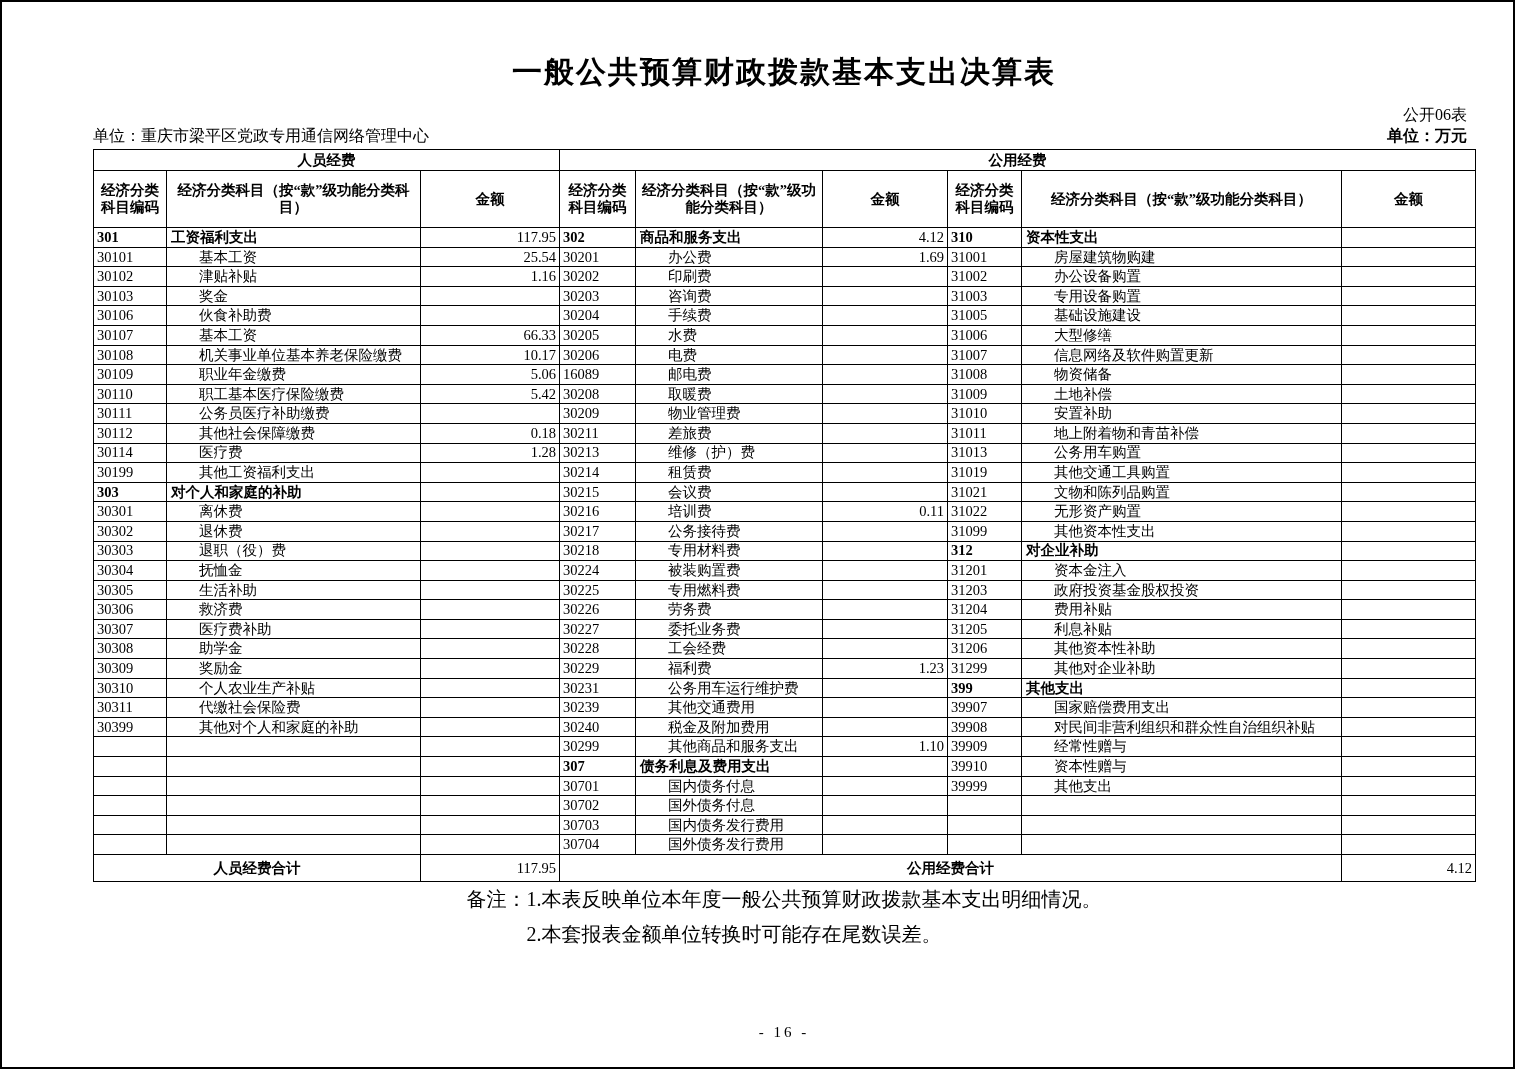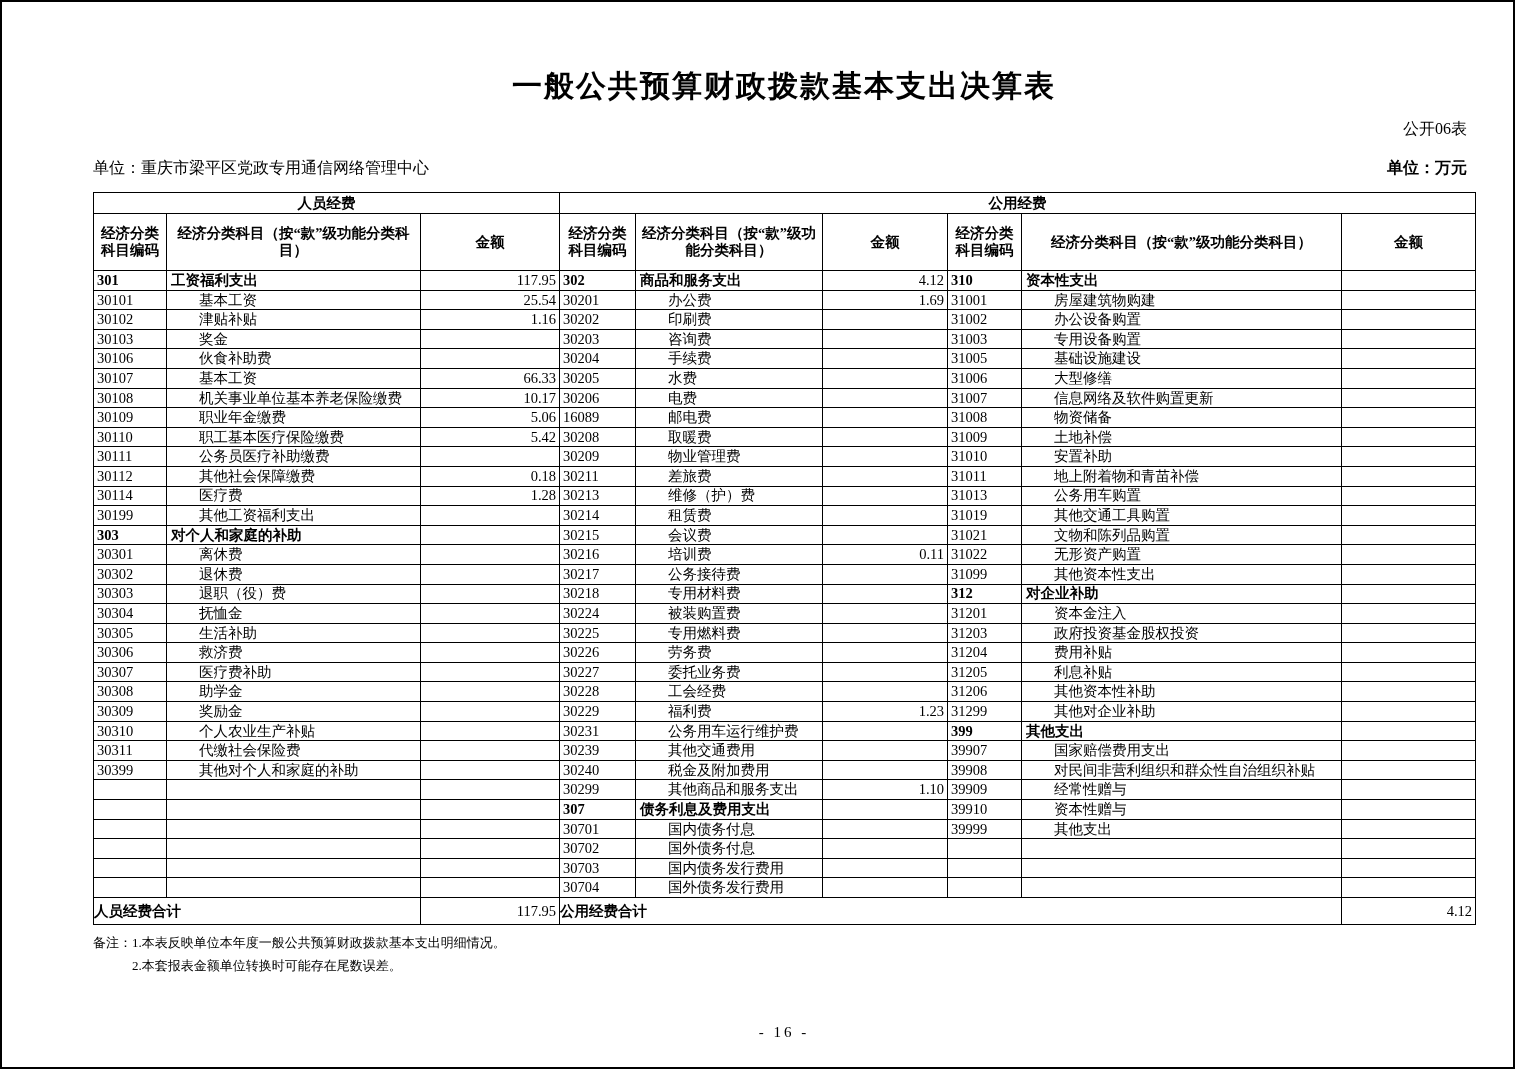--- a/index.html
+++ b/index.html
@@ -11,46 +11,46 @@
     position: relative;
     overflow: hidden;
   }
   .page {
     width: 1515px; height: 1069px;
     border: 2px solid #000;
     position: relative;
   }
   .content {
     position: absolute;
-    left: 91px; top: 14px;
+    left: 91px; top: 0;
     width: 1382px;
   }
   .doc-title {
     margin-top: 50px;
     text-align: center;
     font-size: 30px;
     font-weight: bold;
     letter-spacing: 2px;
   }
   .doc-label {
     margin-top: 12px;
     text-align: right;
     font-size: 16px;
     padding-right: 8px;
   }
   .unit-row {
-    margin-top: 18px;
+    margin-top: 0;
     display: flex;
     justify-content: space-between;
     font-size: 16px;
     align-items: flex-end;
   }
   .unit-row .right { padding-right: 8px; font-weight: bold; }
   table.main {
-    margin-top: 13px;
+    margin-top: 2px;
     width: 1382px;
     border-collapse: collapse;
     table-layout: fixed;
   }
   table.main th, table.main td {
     border: 1px solid #000;
     font-size: 14.5px;
     line-height: 1.15;
     overflow: hidden;
     white-space: nowrap;
@@ -63,26 +63,27 @@
   }
   tr.group-hdr th { height: 21px; font-size: 14.5px; }
   tr.col-hdr th { height: 57px; padding: 0 3px; }
   tbody td { height: 19.6px; vertical-align: middle; }
   td.code { text-align: left; padding-left: 3px; }
   td.name { text-align: left; padding-left: 4px; }
   td.name.sub { padding-left: 32px; }
   td.amt  { text-align: right; padding-right: 3px; }
   td.cat  { font-weight: bold; }
   tr.total-row td { height: 27px; }
-  td.total-label { font-weight: bold; text-align: left; }
+  td.total-label { font-weight: bold; text-align: center; }
   .notes {
-    margin-top: 7px;
+    margin-top: 0;
     display: flex;
-    font-size: 13px;
+    font-size: 20px;
     line-height: 1.75;
+    justify-content: center;
   }
   .notes .lines div { }
   .page-number {
     position: absolute;
     top: 1022px;
     left: 782px;
     transform: translateX(-50%);
     font-size: 15px;
     letter-spacing: 3px;
     white-space: pre;

